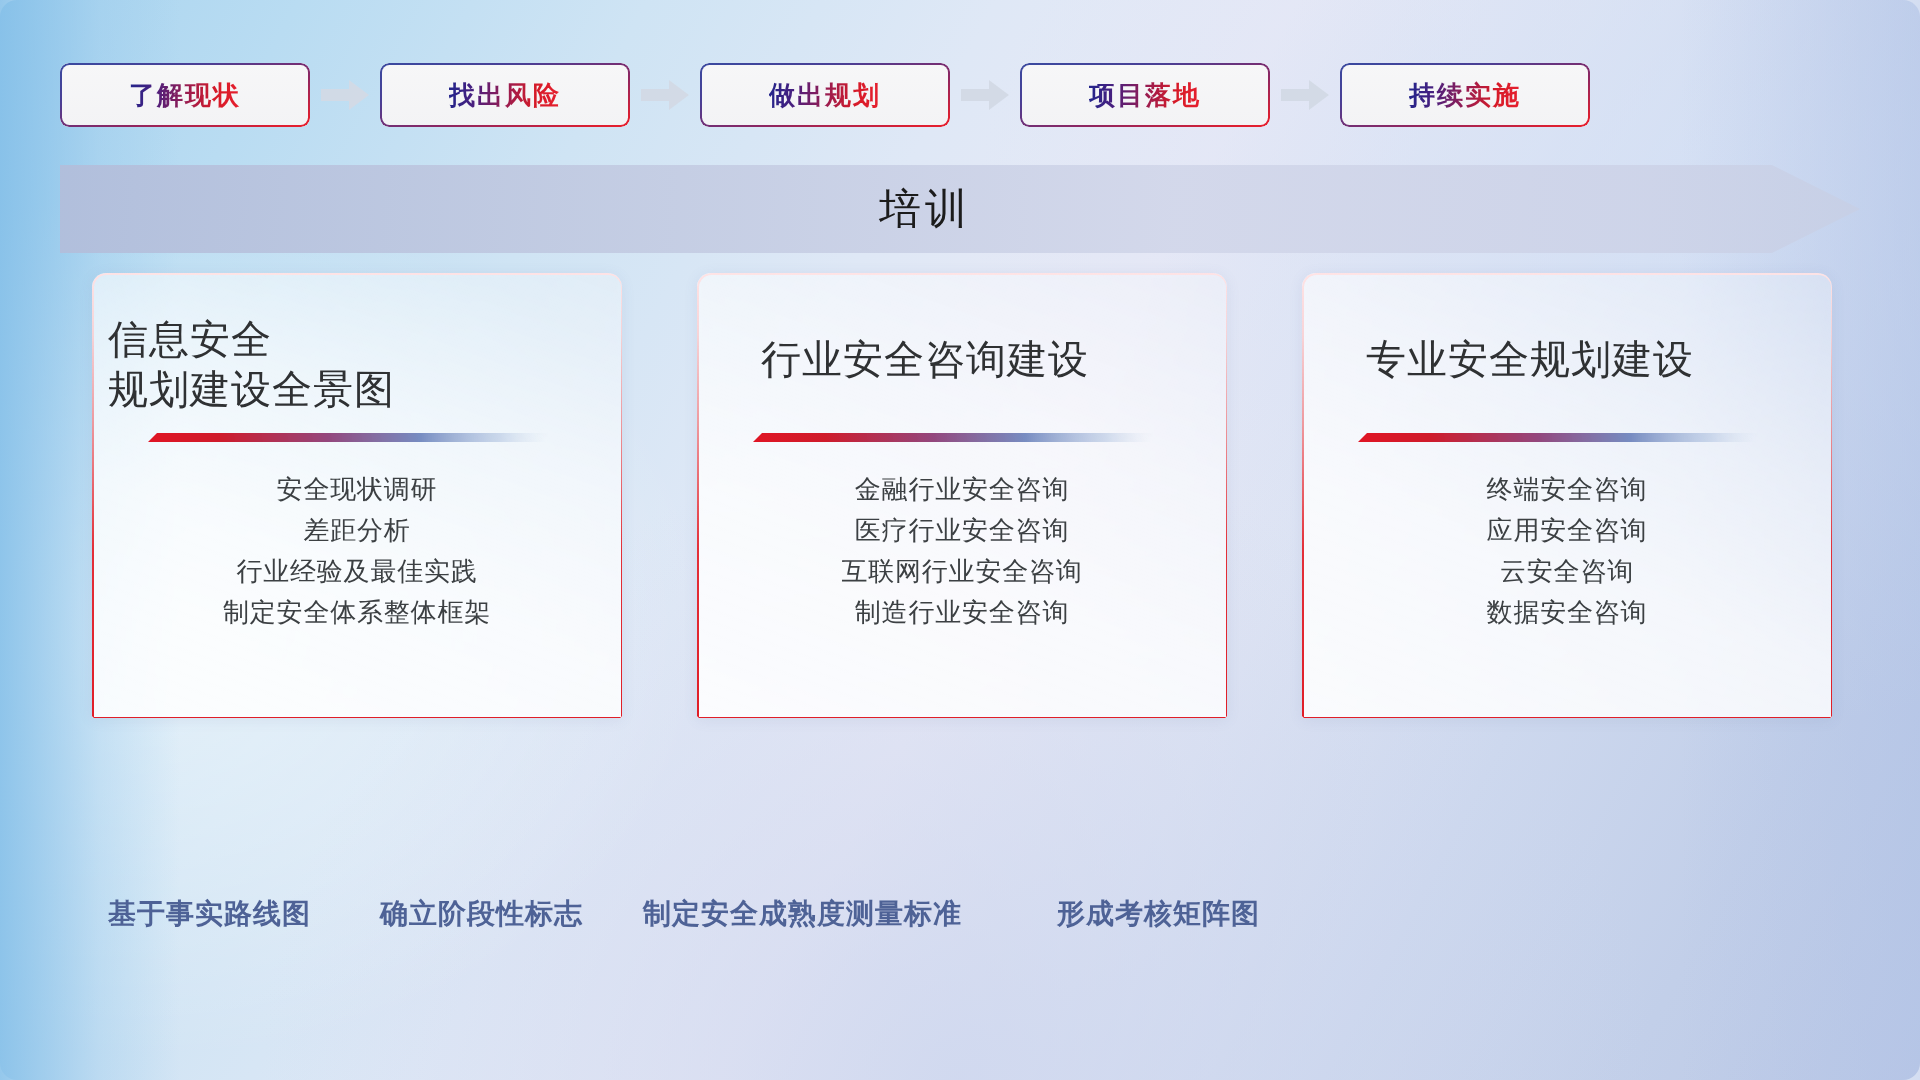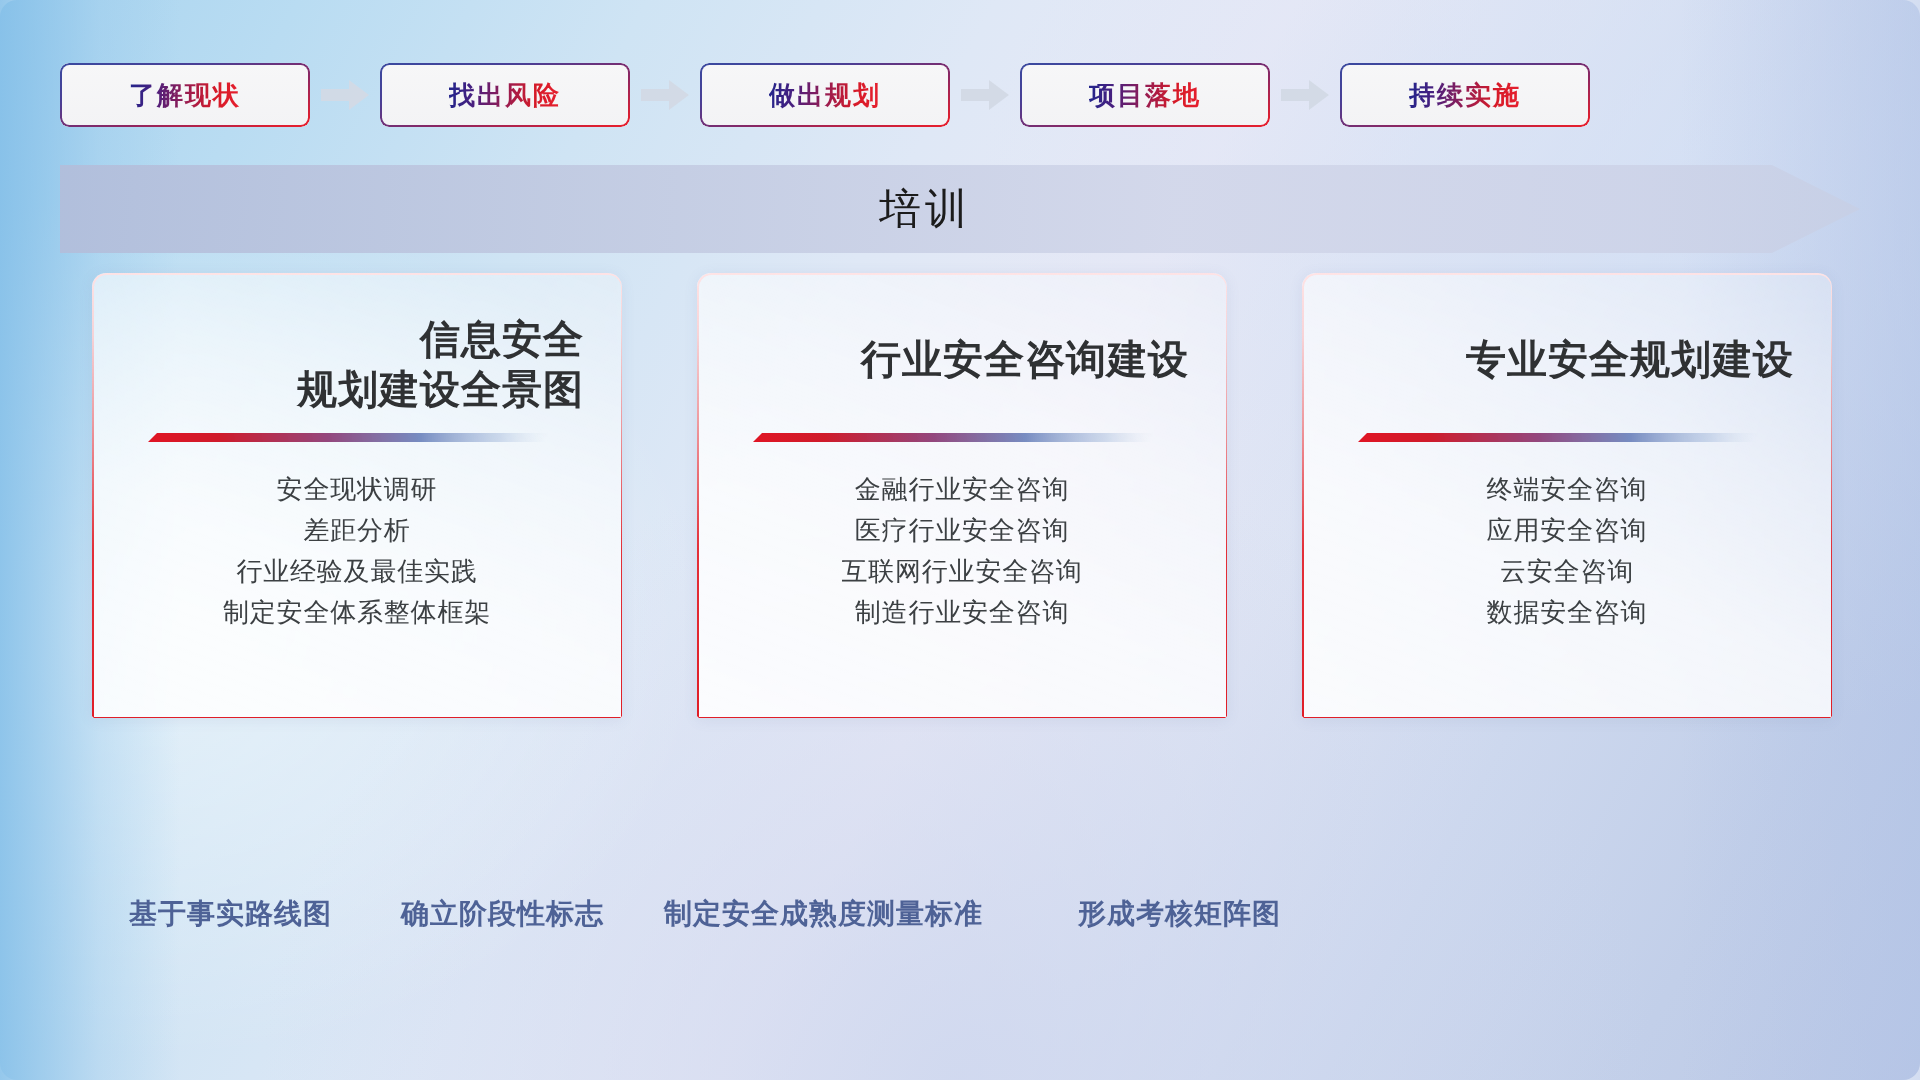--- a/index.html
+++ b/index.html
@@ -158,30 +158,30 @@
         rgba(224,30,40,1) 100%);
     -webkit-mask: linear-gradient(#000 0 0) content-box, linear-gradient(#000 0 0);
     -webkit-mask-composite: xor;
             mask: linear-gradient(#000 0 0) content-box, linear-gradient(#000 0 0);
     mask-composite: exclude;
     pointer-events: none;
   }
 
   .card-title {
     position: relative;
-    padding: 0 38px;
-    text-align: right;
+    padding: 0 16px;
+    text-align: left;
     font-size: 40px;
-    font-weight: 700;
+    font-weight: 400;
     line-height: 1.24;
     color: #2f3133;
     letter-spacing: 1px;
   }
   .card-title.two-line { margin-top: 42px; }
-  .card-title.one-line { margin-top: 62px; }
+  .card-title.one-line { margin-top: 62px; margin-left: 48px; }
 
   
   .accent {
     position: absolute;
     left: 56px;
     width: 400px; height: 9px;
   }
   .accent svg { display: block; }
 
   .card-items {
@@ -198,21 +198,20 @@
     letter-spacing: 0.8px;
     white-space: nowrap;
   }
 
   
   .captions {
     position: absolute;
     left: 0; top: 895px;
     width: 1580px; height: 56px;
     z-index: 5;
-    margin-left: 21px;
   }
   .caption {
     position: absolute;
     top: 0;
     font-size: 28px;
     font-weight: 700;
     letter-spacing: 1px;
     color: #4e6296;
     white-space: nowrap;
   }

